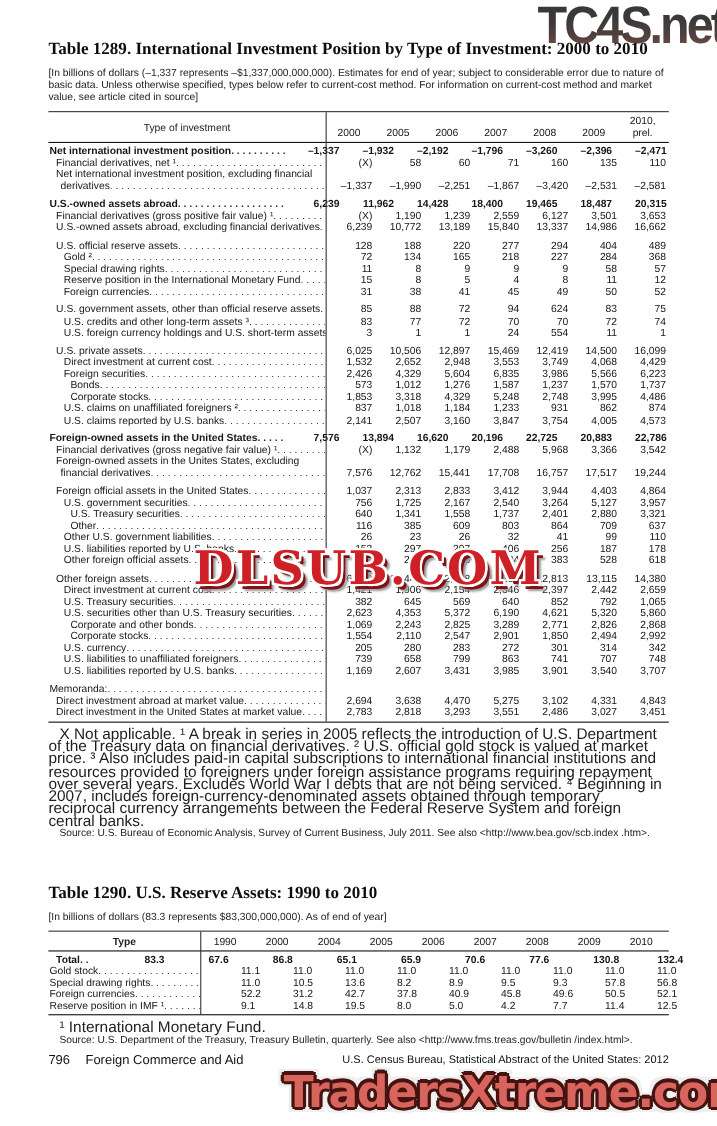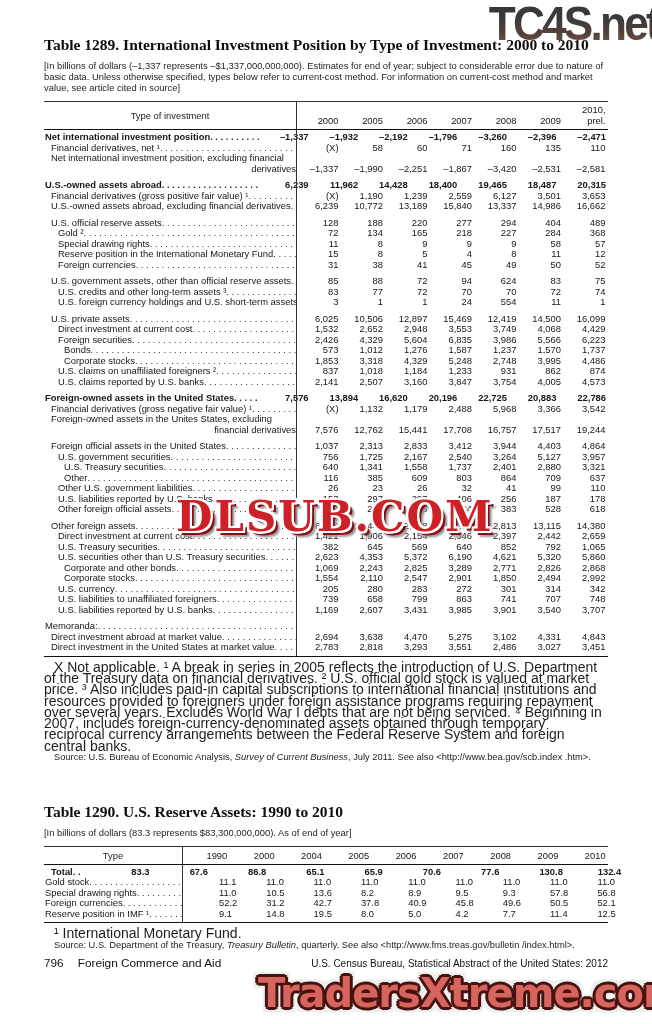--- a/index.html
+++ b/index.html
@@ -15,49 +15,49 @@
   .pad-top{padding-top:36px;}
   .note{font-size:9.4px;line-height:11.2px;margin:0 0 8px 0;color:#1d1d1d;}
   
   .tbl{position:relative;border-top:1px solid #333;border-bottom:1.5px solid #111;font-size:9.4px;}
   .vrule{position:absolute;top:0;bottom:0;width:1px;background:#333;}
   .t89 .vrule{left:252px;}
   .t90 .vrule{left:138px;}
   .thead{display:flex;align-items:flex-end;border-bottom:1.5px solid #111;padding:3px 0 3px 0;}
   .th-label{text-align:center;align-self:center;color:#1d1d1d;}
   .t89 .th-label{width:252px;}
-  .t90 .th-label{width:138px;}
-  .th-year{text-align:right;padding-right:2px;box-sizing:border-box;}
+  .t90 .th-label{width:138px;font-weight:bold;}
+  .th-year{text-align:center;padding-right:2px;box-sizing:border-box;}
   .t89 .th-year{width:44.5px;}
   .t90 .th-year{width:47.3px;}
   .th-year .l{display:block;line-height:10.5px;}
   .tbody{padding:2px 0 3px 0;}
   .row{display:flex;align-items:flex-end;line-height:10.5px;}
   .row.bold{font-weight:bold;gap:11px;}
   .lab{display:flex;align-items:baseline;overflow:hidden;box-sizing:border-box;}
   .lab.lab2{display:block;}
   .t89 .lab{width:252px;}
   .t90 .lab{width:138px;}
   .ind0{padding-left:1px;}
   .ind1{padding-left:7px;}
   .ind2{padding-left:14px;text-align:center;}
   .ind3{padding-left:20px;}
   .lt{white-space:nowrap;}
   .l1{white-space:nowrap;}
-  .l2{display:flex;align-items:flex-end;padding-left:4px;flex-direction:column;}
+  .l2{display:flex;align-items:center;padding-left:4px;}
   .dots{flex:1 1 0;overflow:hidden;white-space:nowrap;color:#2a2a2a;}
   .dots::after{content:" . . . . . . . . . . . . . . . . . . . . . . . . . . . . . . . . . . . . . . . . . . . . . . . . . . . . . . . . . . . . . . . . . . . . . .";}
   .val{text-align:right;padding-right:2px;box-sizing:border-box;white-space:nowrap;}
   .t89 .val{width:44.5px;}
   .t90 .val{width:47.3px;padding-left:37px;}
   .spacer{height:6px;}
   
   .fn{font-size:14px;line-height:11.3px;margin:5px 0 0 0;text-indent:10px;color:#1d1d1d;}
   .src{font-size:9.3px;line-height:11.3px;margin:0;text-indent:10px;color:#1d1d1d;}
-  .src .it{font-style:italic;}
+  .src .it{}
   .t1290-block{margin-top:40px;}
   
   .footer{position:absolute;left:44px;top:956px;width:564px;display:flex;justify-content:space-between;align-items:flex-start;z-index:1;}
   .footer-left{font-size:11.8px;color:#111;}
   .footer-left .pg{margin-right:14px;}
   .footer-right{font-family:Liberation Sans, sans-serif;font-size:10px;color:#111;padding-top:2px;}
   
   .wm-top{
     position:absolute;top:-4px;right:-6px;z-index:5;
     font-family:"Liberation Sans", sans-serif;font-weight:bold;font-size:48px;

